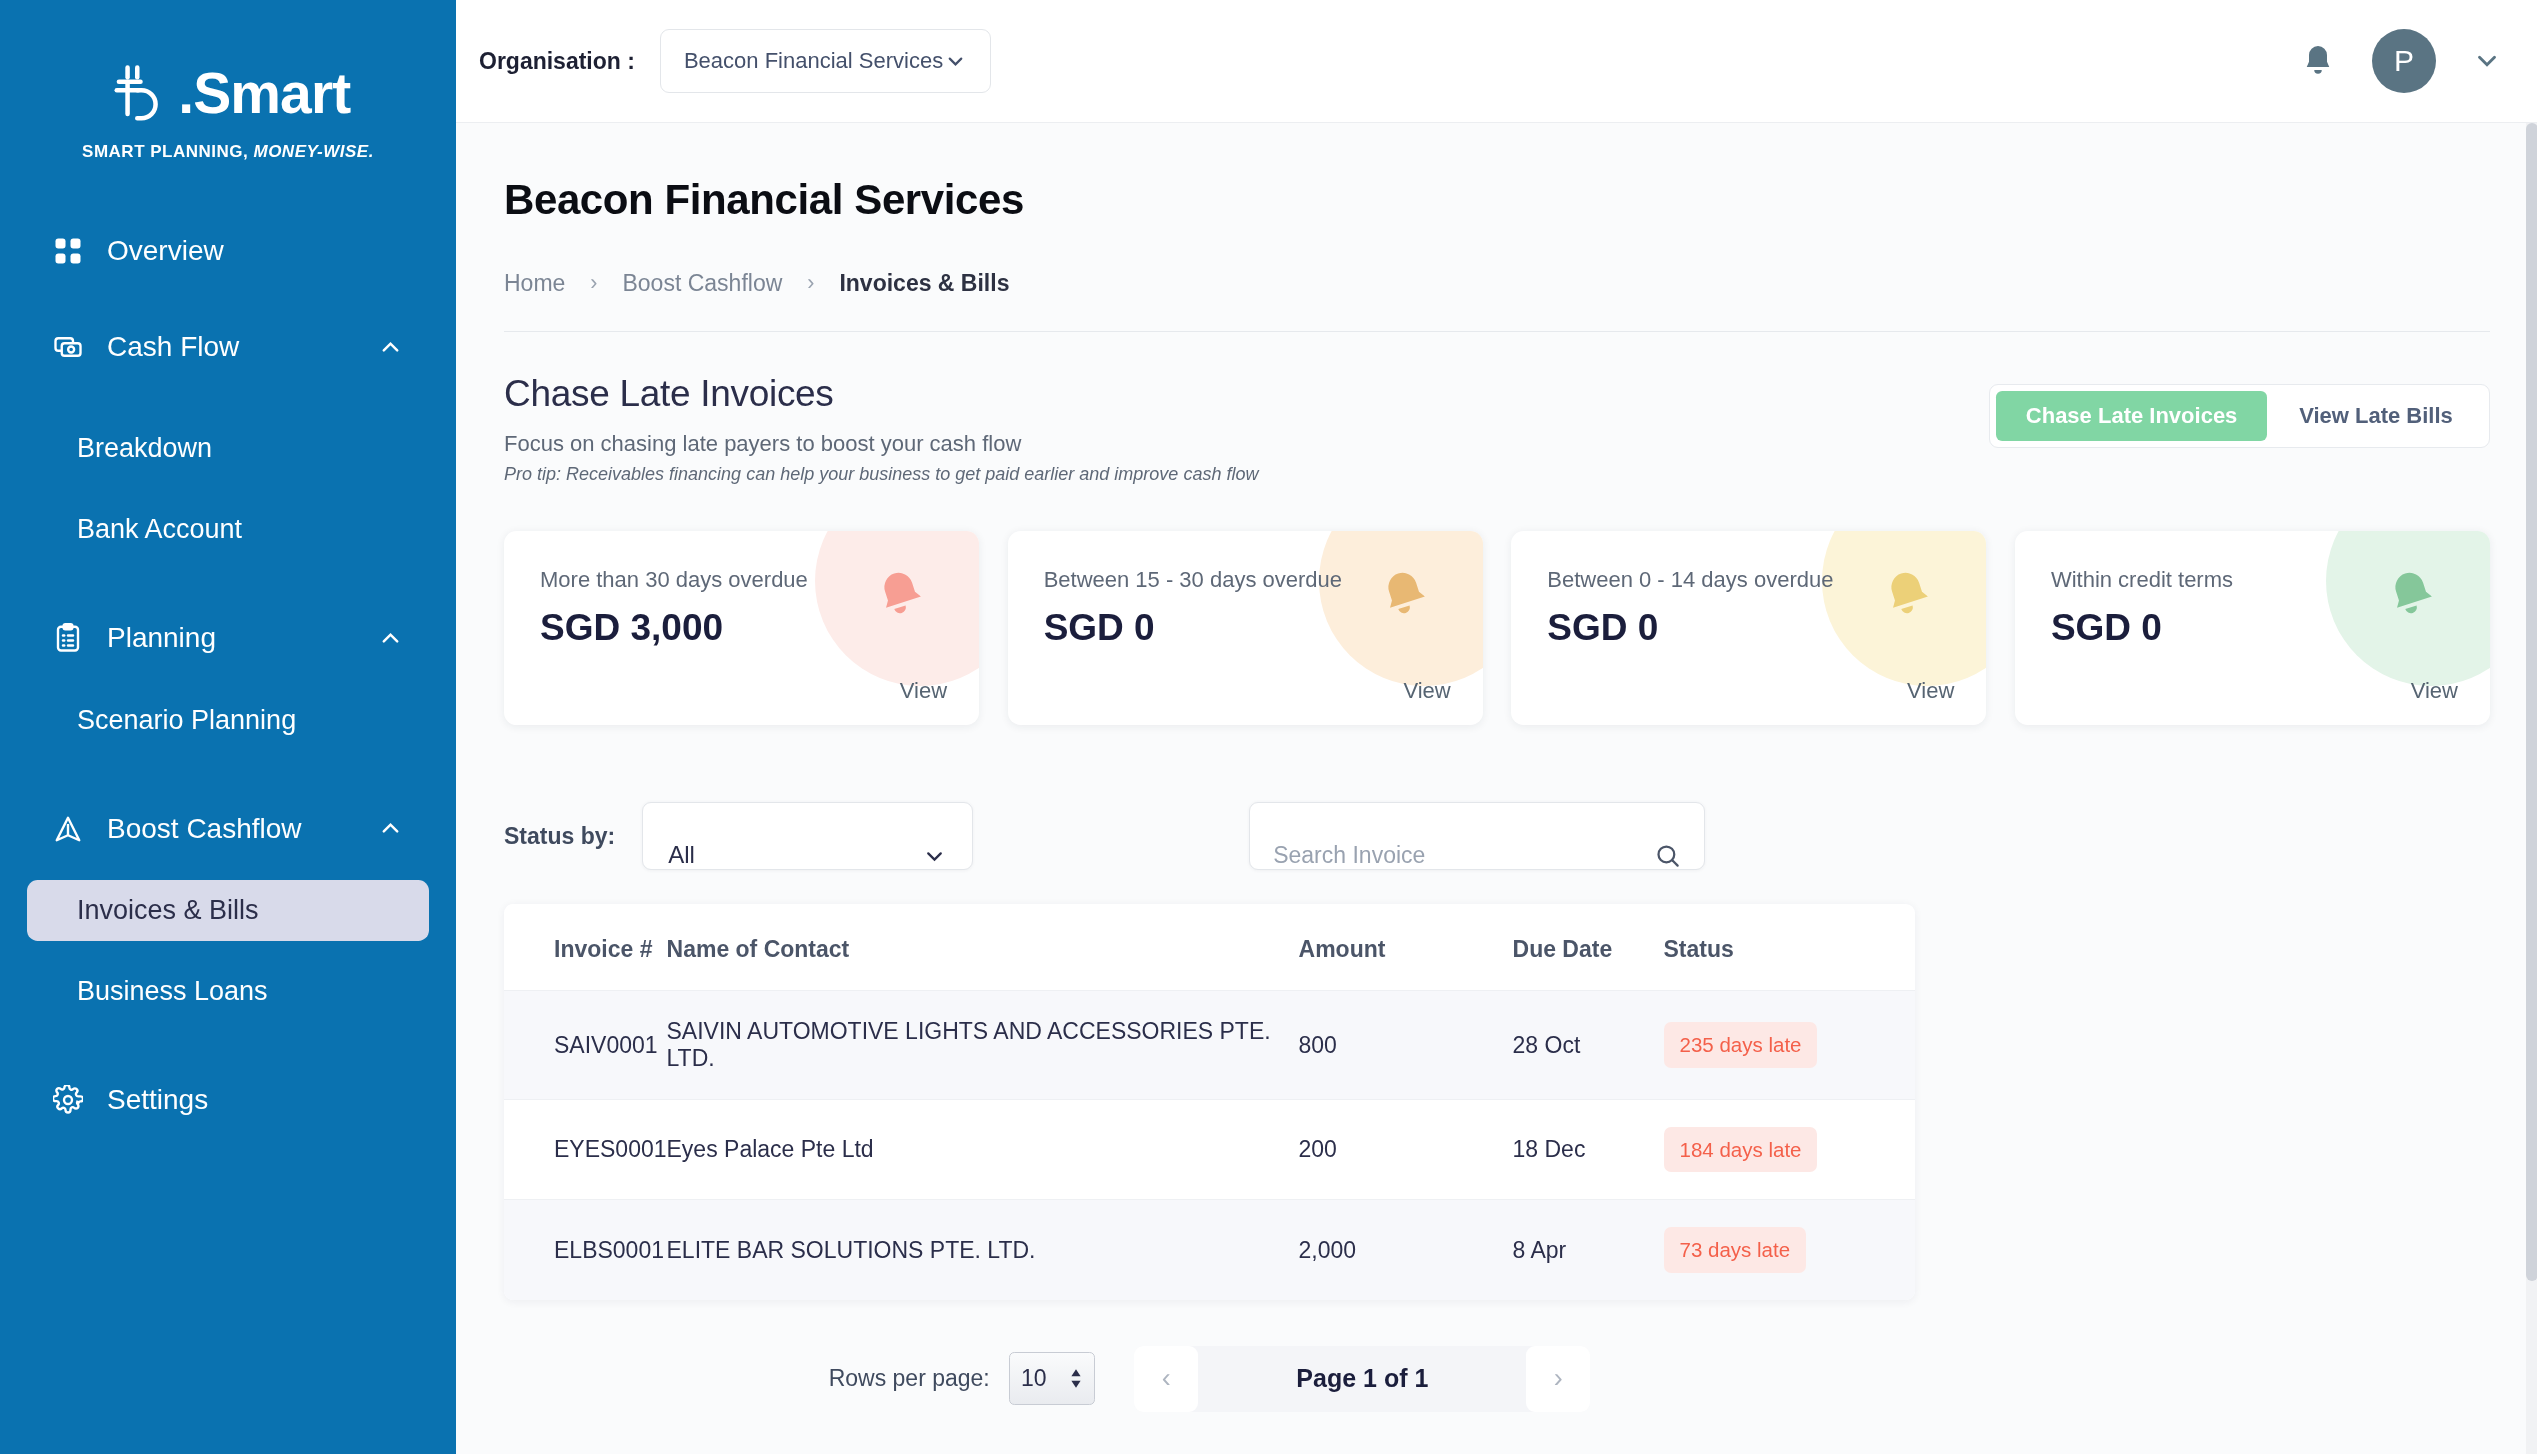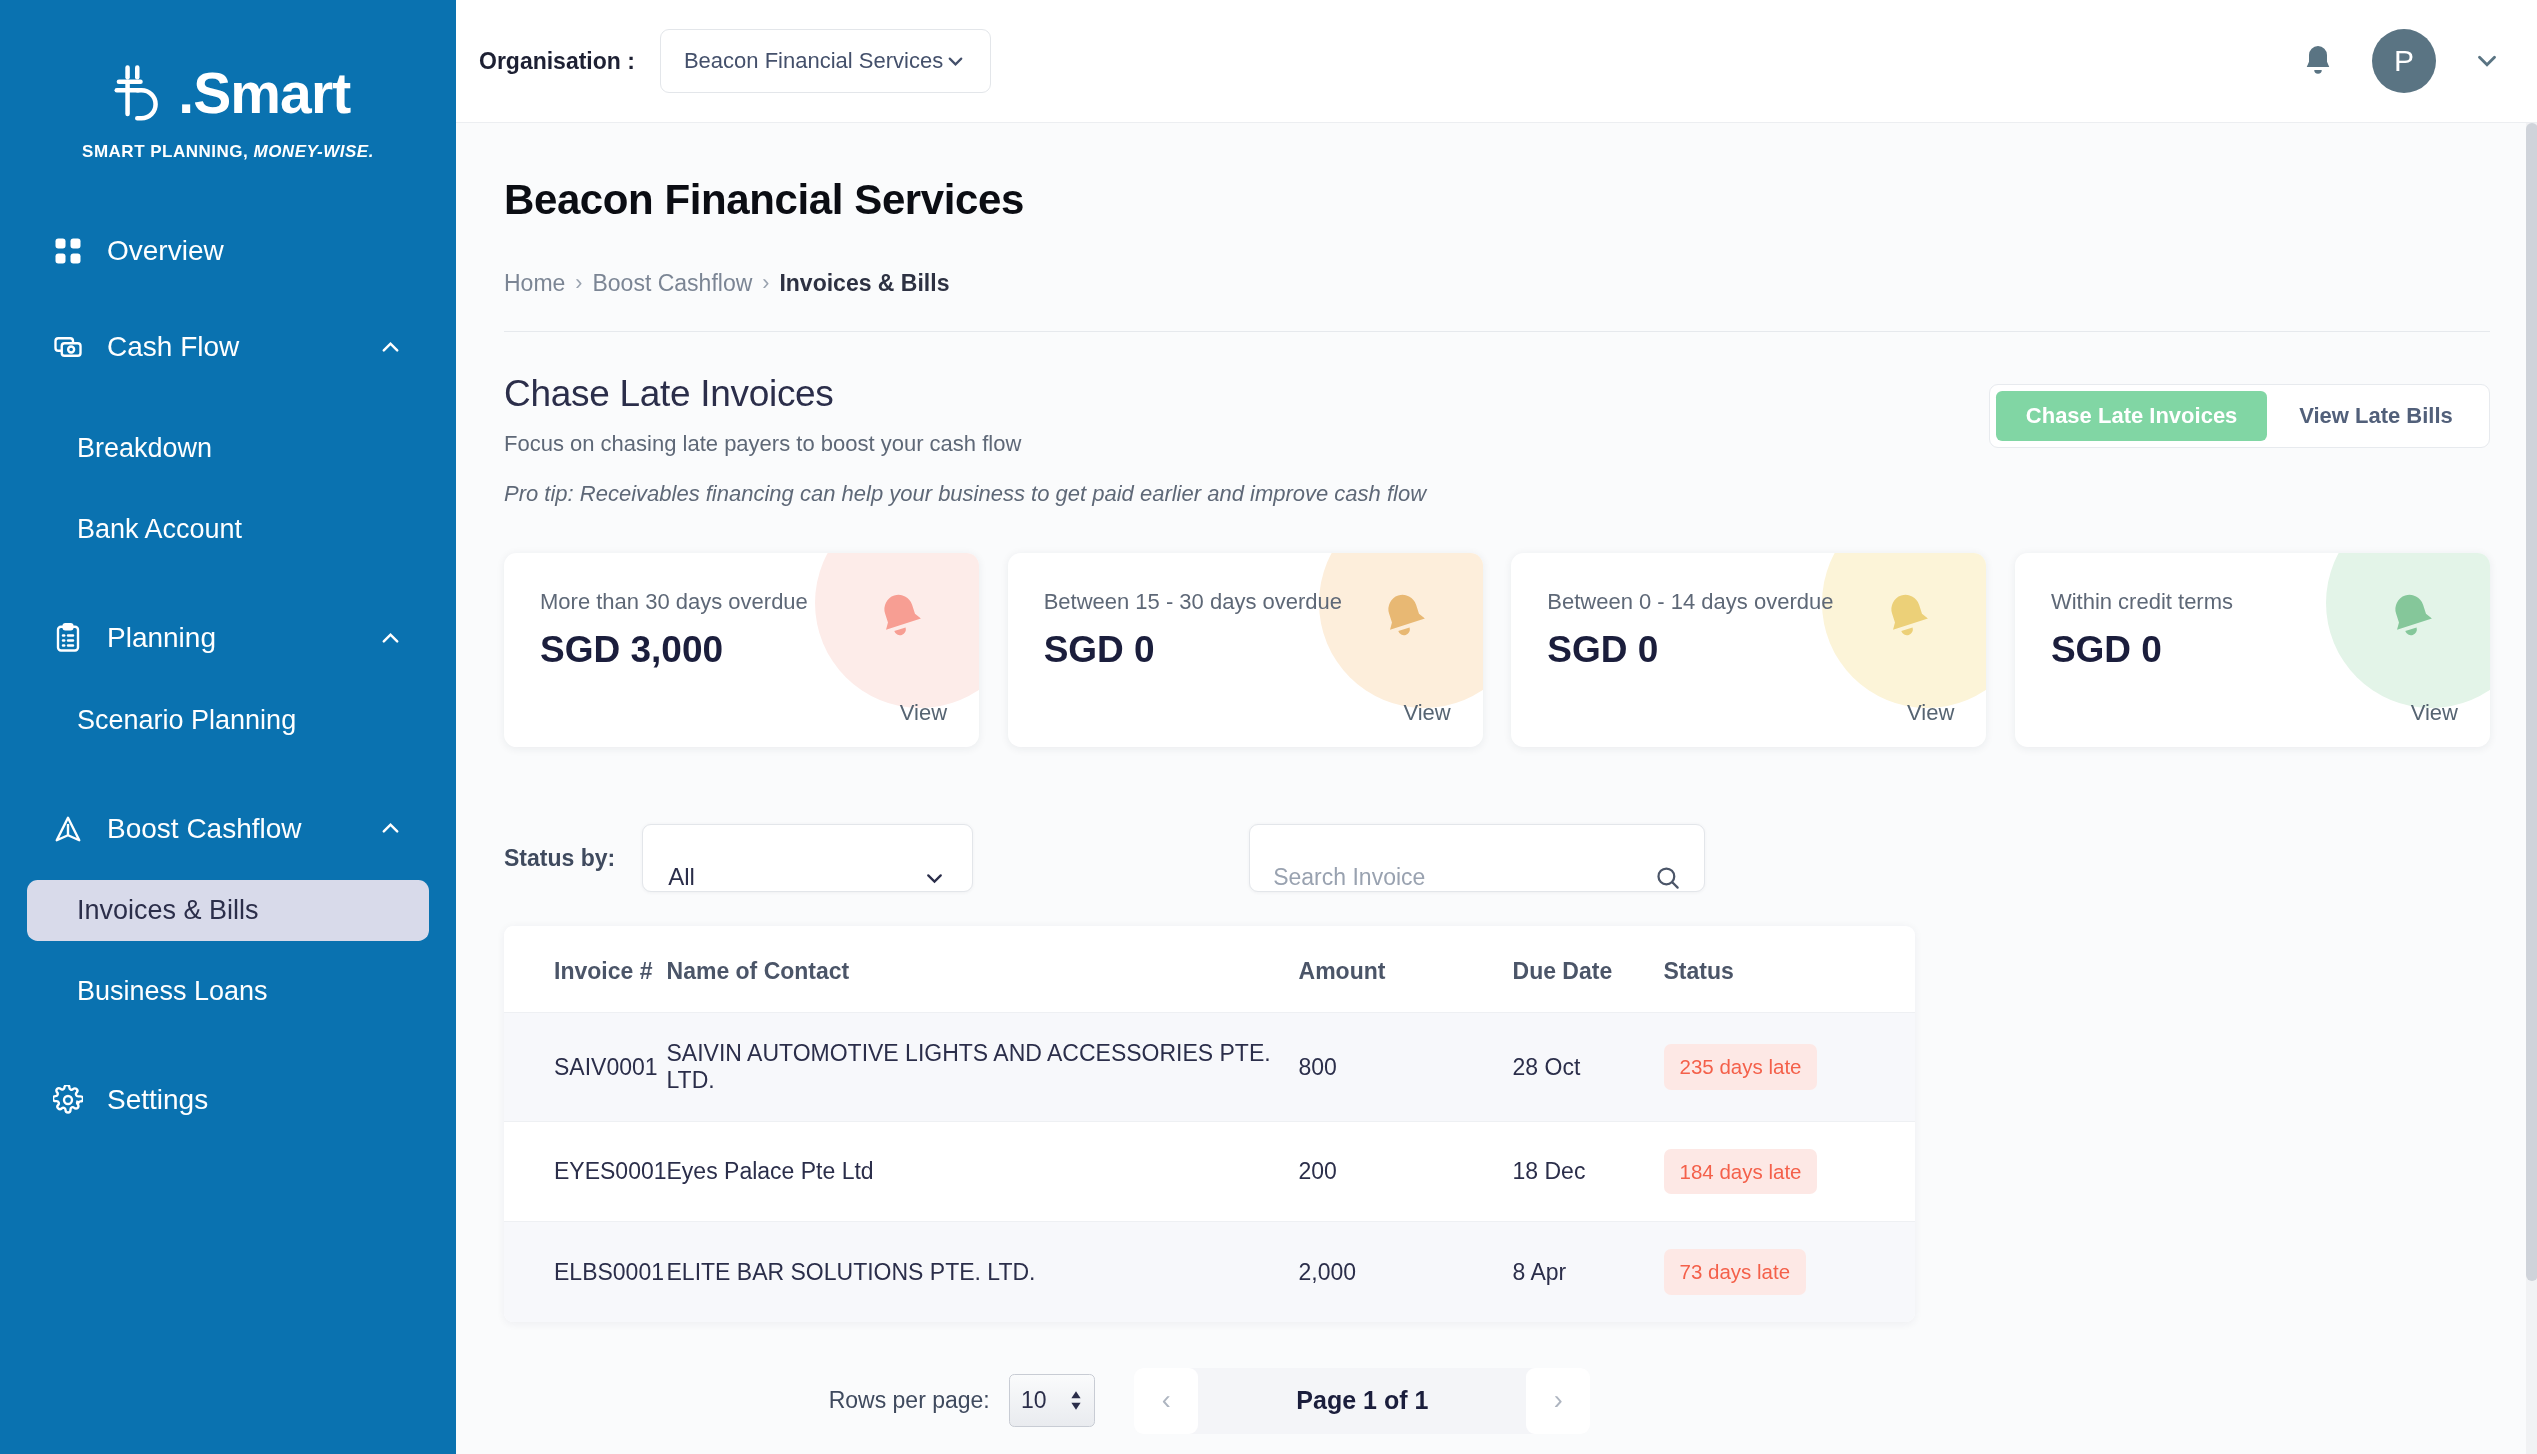--- a/index.html
+++ b/index.html
@@ -51,30 +51,30 @@
     padding: 0 23px; font-size: 22px; color: #44506b; cursor: pointer;
   }
   .topbar-right { margin-left: auto; display: flex; align-items: center; gap: 36px; }
   .avatar {
     width: 64px; height: 64px; border-radius: 50%; background: #5a7483;
     color: #fff; font-size: 30px; display: flex; align-items: center; justify-content: center;
   }
 
   .content { padding: 53px 48px 0 48px; }
   .page-title { font-size: 42px; font-weight: 700; color: #0b0d13; letter-spacing: -0.4px; }
-  .breadcrumb { margin-top: 46px; font-size: 23px; color: #7b8594; display: flex; align-items: center; gap: 10px; }
+  .breadcrumb { margin-top: 46px; font-size: 23px; color: #7b8594; display: flex; align-items: center; gap: 25px; }
   .breadcrumb .crumb { cursor: pointer; }
   .breadcrumb .crumb.current { color: #2d3142; font-weight: 700; cursor: default; }
   .breadcrumb .sep { color: #9aa3b0; font-size: 21.4px; }
   .divider { margin-top: 34px; border-top: 0.9px solid #e6e9ed; }
 
   .section-head { display: flex; align-items: flex-start; margin-top: 41px; }
   .sec-title { font-size: 37px; color: #2b2e4a; letter-spacing: -0.3px; }
   .sec-sub { margin-top: 16px; font-size: 22px; color: #5e6877; }
-  .sec-tip { margin-top: 24px; font-size: 22px; color: #5e6877; font-style: italic; }
+  .sec-tip { margin-top: 7px; font-size: 18px; color: #5e6877; font-style: italic; }
   .toggle-group {
     margin-left: auto; margin-top: 10.7px; display: flex; background: #fff;
     border: 0.9px solid #e7eaee; border-radius: 9px; padding: 6.2px; gap: 1.8px;
   }
   .toggle-btn {
     height: 50px; padding: 0 30px; display: flex; align-items: center;
     font-size: 22px; font-weight: 700; color: #52607a; border-radius: 6.2px; cursor: pointer;
   }
   .toggle-btn.active { background: #81d6a4; color: #fff; }
 

